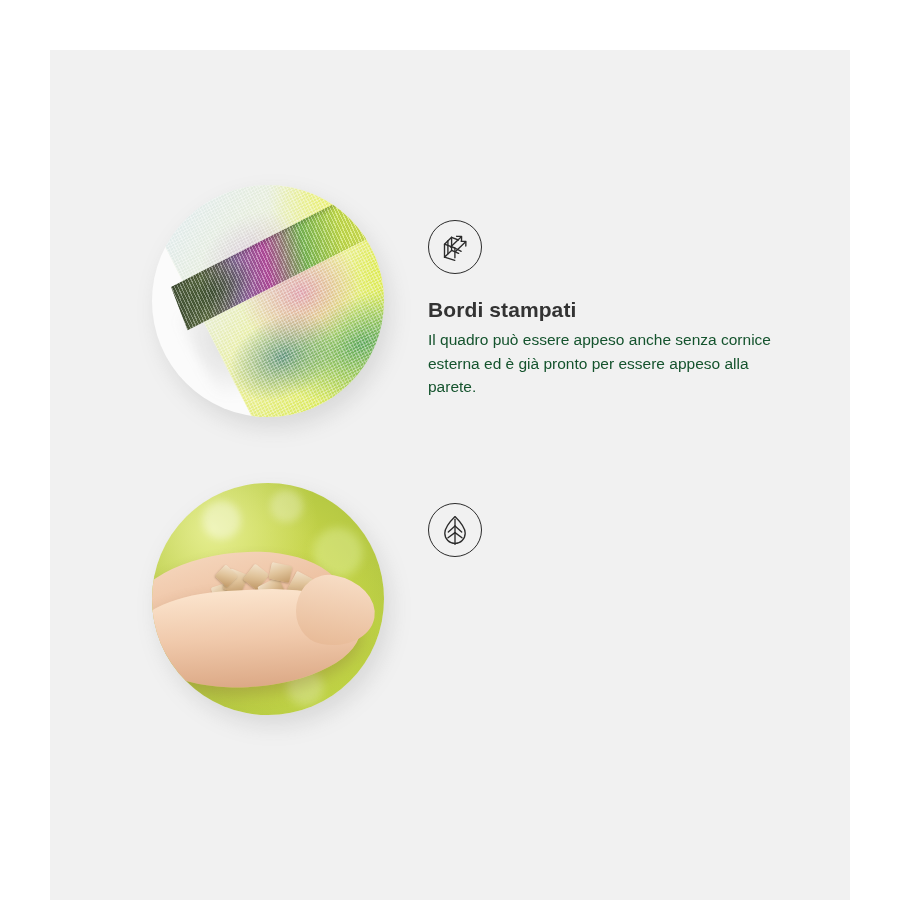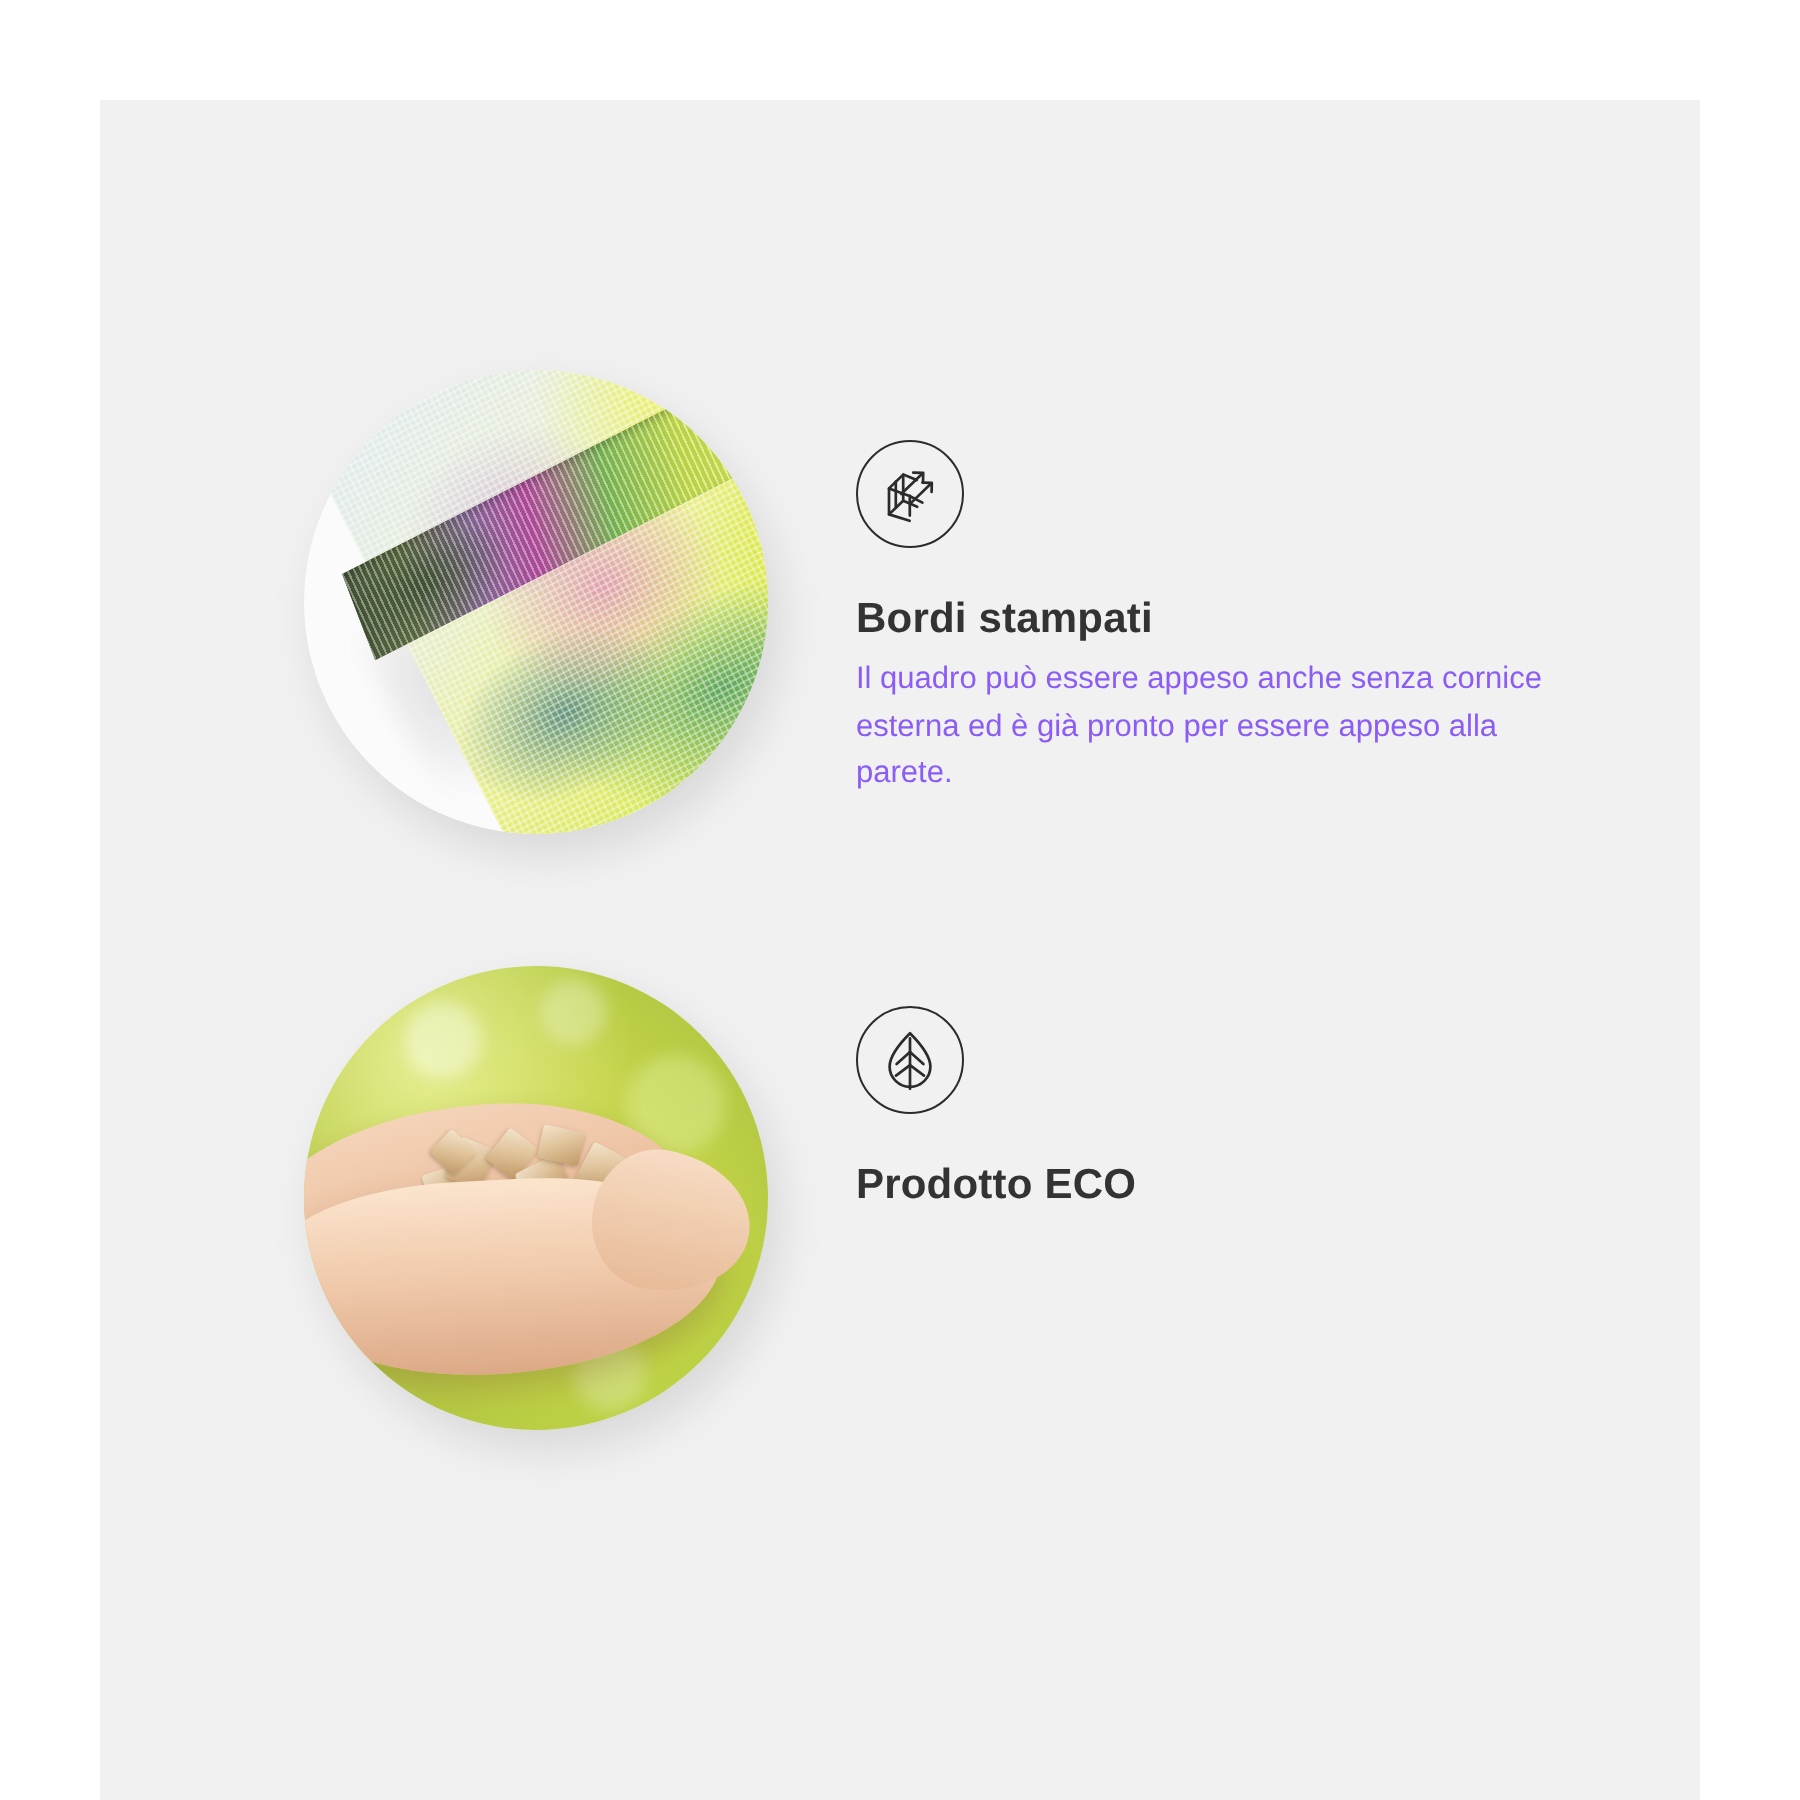--- a/index.html
+++ b/index.html
@@ -210,21 +210,21 @@
     margin: 24px 0 6px 0;
     font-size: 21px;
     font-weight: bold;
     color: #333333;
     letter-spacing: 0.1px;
   }
   .feature-desc {
     margin: 0;
     font-size: 15.5px;
     line-height: 1.52;
-    color: #8b5cf6;
+    color: #14532d;
     max-width: 368px;
   }
 </style>
 </head>
 <body>
 
 <div class="page">
   <div class="panel">
 
     <div class="feature" id="feature-edges">
@@ -295,18 +295,17 @@
         <div class="icon-badge">
           <svg width="34" height="34" viewBox="0 0 34 34" fill="none" stroke="#2b2b2b" stroke-width="1.35" stroke-linecap="round" stroke-linejoin="round">
             <path d="M17 3.6 C 24.4 11.0 27.2 16.0 27.2 20.3 C 27.2 25.9 22.6 30.4 17 30.4 C 11.4 30.4 6.8 25.9 6.8 20.3 C 6.8 16.0 9.6 11.0 17 3.6 Z"></path>
             <path d="M17 6.2 L17 31.4"></path>
             <path d="M17 13.0 L10.3 19.0"></path>
             <path d="M17 13.0 L23.7 19.0"></path>
             <path d="M17 19.6 L10.0 24.8"></path>
             <path d="M17 19.6 L24.0 24.8"></path>
           </svg>
         </div>
-        <h2 class="feature-title">Prodotto ECO</h2>
       </div>
     </div>
 
   </div>
 </div>
 
 </body></html>

